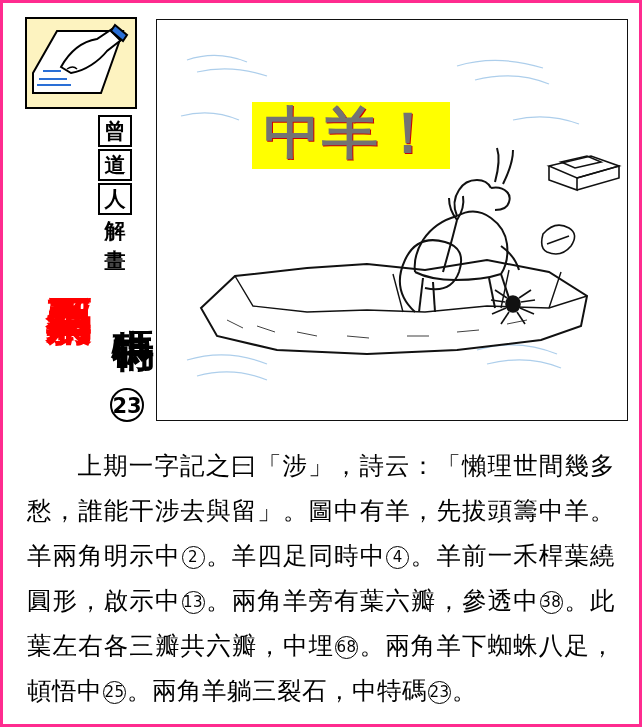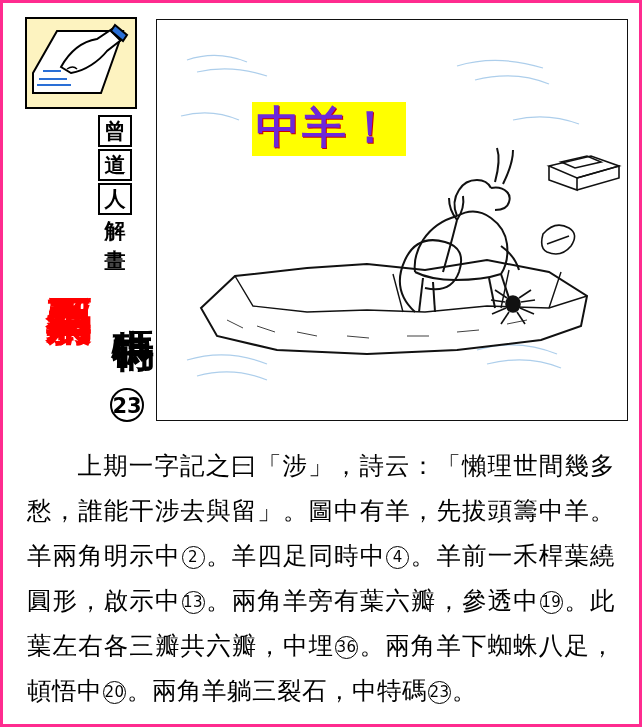--- a/index.html
+++ b/index.html
@@ -127,24 +127,24 @@
     height: 400px;
     border: 1px solid #111;
     background: #ffffff;
     overflow: hidden;
   }
   .stamp {
     position: absolute;
     left: 95px;
     top: 82px;
     background: #ffff00;
-    color: #6d28d9;
-    font-size: 44px;
-    font-weight: bold;
-    padding: 2px 12px 6px 4px;
+    color: #737373;
+    font-size: 56px;
+    font-weight: bold;
+    padding: 2px 12px 6px 12px;
     letter-spacing: 2px;
     font-family: "DejaVu Sans", sans-serif;
     text-shadow: 1px 1px 0 #cc0000;
     line-height: 1.05;
   }
 
   
   .body-text {
     position: absolute;
     left: 24px;
@@ -286,16 +286,16 @@
           <path d="M420 158 l42 -12 l0 12 l-42 12"></path>
           <path d="M404 142 l26 -6 l14 6 l-26 6 Z"></path>
         </g>
       </svg>
       <div class="stamp">中羊！</div>
     </div>
 
   </div>
 
   <div class="body-text">
-    <span class="indent"></span><span id="runs">上期一字記之曰「涉」，詩云：「懶理世間幾多愁，誰能干涉去與留」。圖中有羊，先拔頭籌中羊。羊兩角明示中<span class="cnum">2</span>。羊四足同時中<span class="cnum">4</span>。羊前一禾桿葉繞圓形，啟示中<span class="cnum">13</span>。兩角羊旁有葉六瓣，參透中<span class="cnum">19</span>。此葉左右各三瓣共六瓣，中埋<span class="cnum">36</span>。兩角羊下蜘蛛八足，頓悟中<span class="cnum">20</span>。兩角羊躺三裂石，中特碼<span class="cnum">23</span>。</span>
+    <span class="indent"></span><span id="runs">上期一字記之曰「涉」，詩云：「懶理世間幾多愁，誰能干涉去與留」。圖中有羊，先拔頭籌中羊。羊兩角明示中<span class="cnum">2</span>。羊四足同時中<span class="cnum">4</span>。羊前一禾桿葉繞圓形，啟示中<span class="cnum">13</span>。兩角羊旁有葉六瓣，參透中<span class="cnum">38</span>。此葉左右各三瓣共六瓣，中埋<span class="cnum">68</span>。兩角羊下蜘蛛八足，頓悟中<span class="cnum">25</span>。兩角羊躺三裂石，中特碼<span class="cnum">23</span>。</span>
   </div>
 
 </div>
 
 </body></html>

